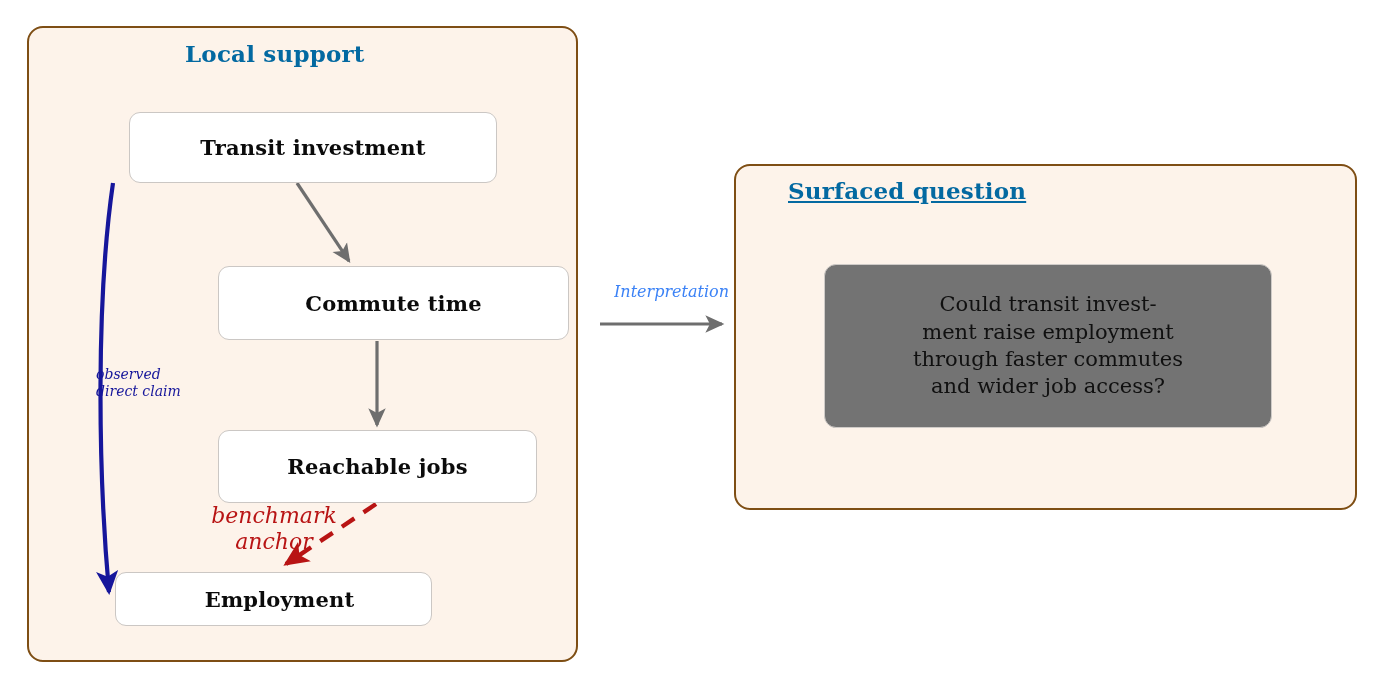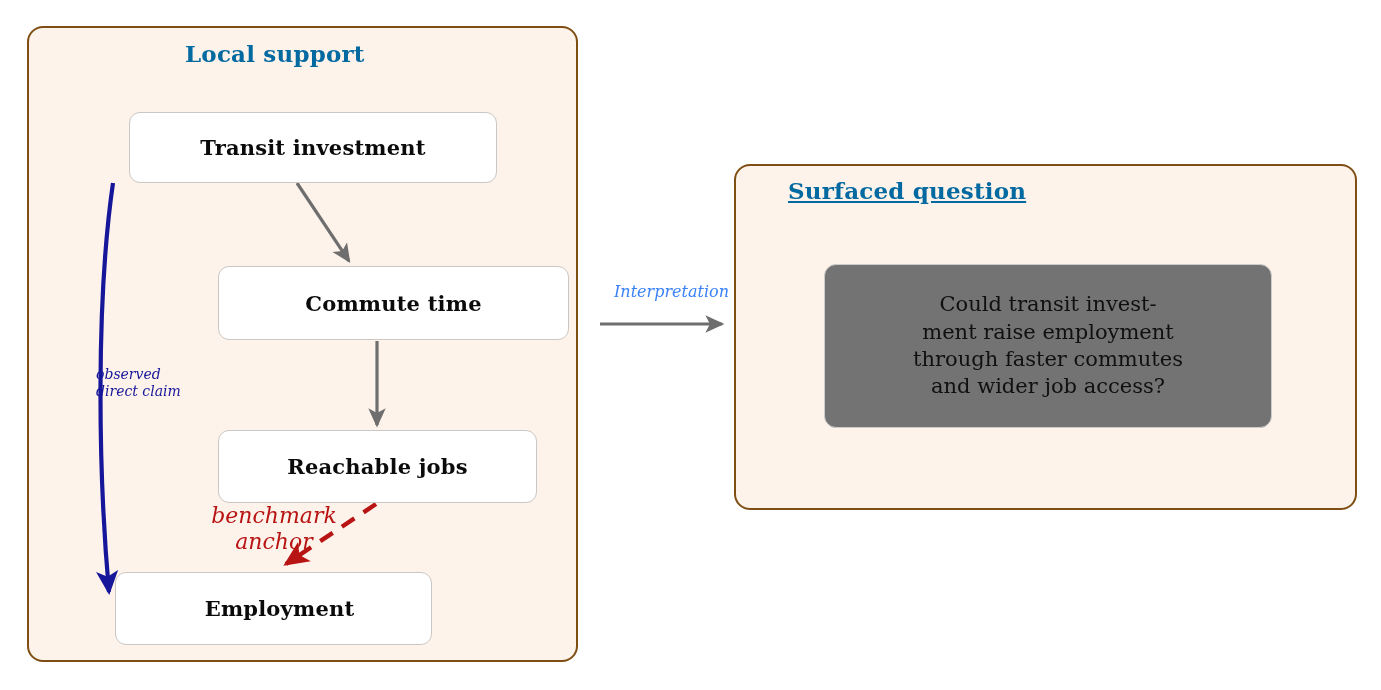--- a/index.html
+++ b/index.html
@@ -17,21 +17,21 @@
   #title-local{left:185px;top:40px;}
   #title-question{left:788px;top:177px;text-decoration:underline;}
 
   .node{position:absolute;background:#FFFFFF;border:1.3px solid #CBC7C4;
         border-radius:11px;box-sizing:border-box;display:flex;
         align-items:center;justify-content:center;color:#0B0B0B;
         font-weight:bold;font-size:21px;letter-spacing:.2px;}
   #node-transit{left:129px;top:112px;width:368px;height:71px;}
   #node-commute{left:218px;top:266px;width:351px;height:74px;}
   #node-jobs{left:218px;top:430px;width:319px;height:73px;align-items:center;}
-  #node-employment{left:115px;top:572px;width:317px;height:73px;padding-left:12px;}
+  #node-employment{left:115px;top:572px;width:317px;height:54px;padding-left:12px;}
 
   #question-box{position:absolute;left:824px;top:264px;width:448px;height:164px;
                 background:#737373;border:1.3px solid #CFCBC8;border-radius:12px;
                 box-sizing:border-box;display:flex;align-items:center;
                 justify-content:center;}
   #question-text{color:#101010;font-size:21px;line-height:1.30;text-align:center;
                  font-weight:normal;white-space:pre-line;}
 
   svg.overlay{position:absolute;left:0;top:0;width:1381px;height:690px;
               pointer-events:none;overflow:visible;}

